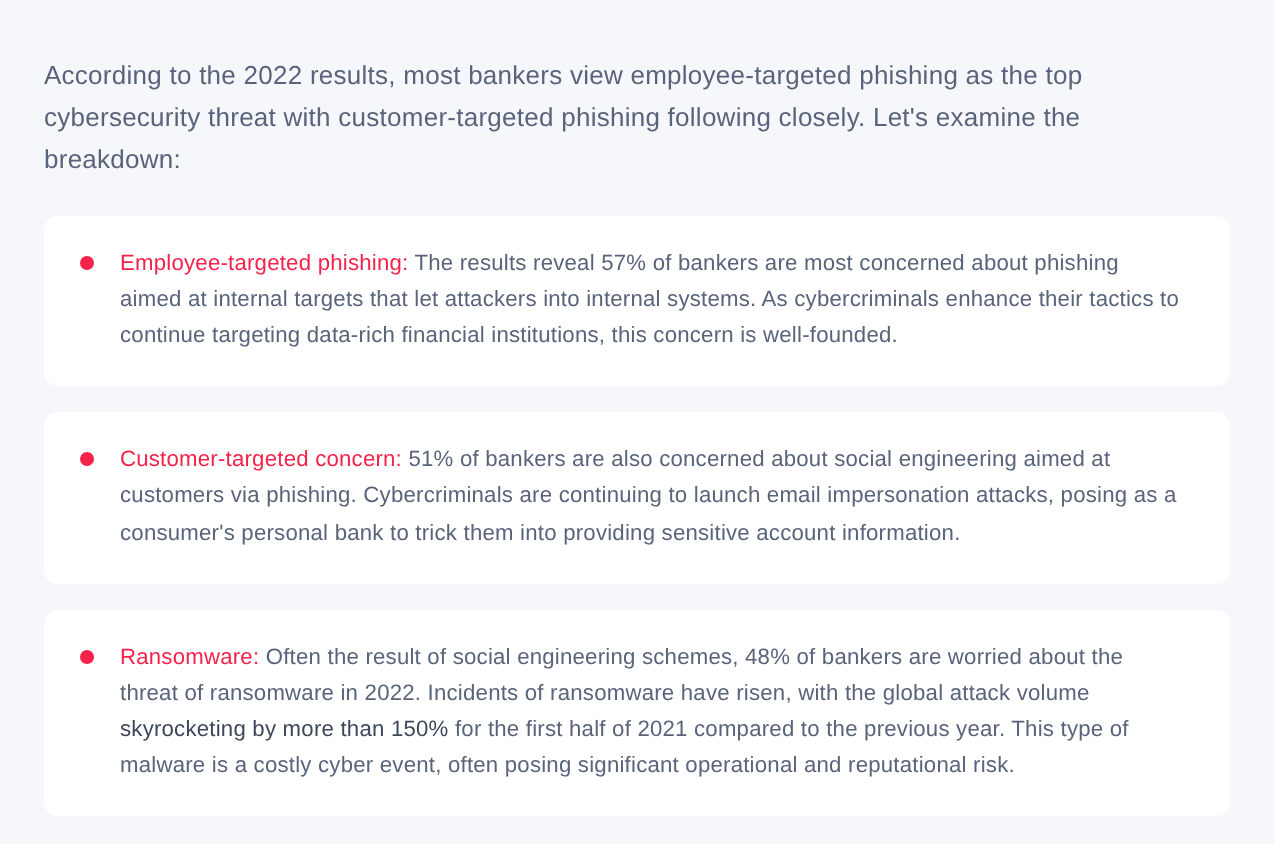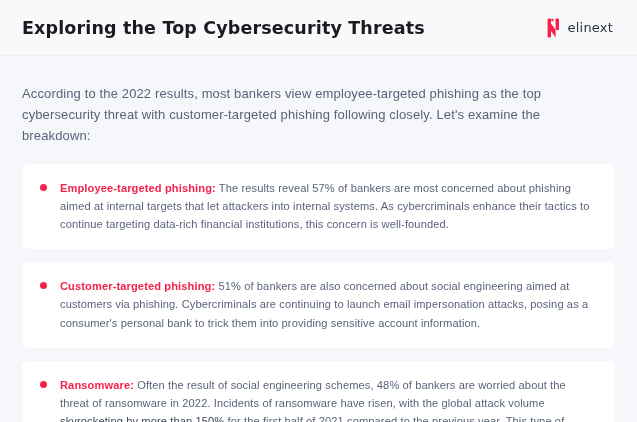--- a/index.html
+++ b/index.html
@@ -106,66 +106,52 @@
   }
 
   .card-text {
     font-size: 11.1px;
     line-height: 1.63;
     color: #59637a;
     letter-spacing: 0.01em;
   }
 
   .lead {
-    font-weight: 700;
+    font-weight: 400;
     color: #f5224a;
   }
 
   .emph {
     font-weight: 400;
     color: #3d4759;
   }
 </style>
 </head>
 <body>
 
 <div class="page">
 
-  <div class="header">
-    <div class="page-title">Exploring the Top Cybersecurity Threats</div>
-
-    <div class="brand">
-      <svg class="brand-mark" viewBox="0 0 15 20" aria-hidden="true">
-        <path d="M1.6 0.6 L5.0 0.6 L5.0 19.4 L1.6 19.4 Z" fill="#f5224a"></path>
-        <path d="M5.0 5.6 L9.6 12.0 L9.6 19.4 L5.0 13.0 Z" fill="#f5224a"></path>
-        <path d="M9.6 0.6 L13.0 0.6 L13.0 12.0 L9.6 12.0 Z" fill="#f5224a"></path>
-        <circle cx="6.4" cy="2.1" r="1.25" fill="#f5224a"></circle>
-        <circle cx="10.8" cy="2.1" r="1.25" fill="#f5224a"></circle>
-      </svg>
-      <span class="brand-name">elinext</span>
-    </div>
-  </div>
 
   <div class="intro">
     <p>According to the 2022 results, most bankers view employee-targeted phishing as the top cybersecurity threat with customer-targeted phishing following closely. Let's examine the breakdown:</p>
   </div>
 
   <div class="cards">
 
     <div class="card">
       <span class="bullet"></span>
       <div class="card-text">
         <span class="lead">Employee-targeted phishing:</span><span> The results reveal 57% of bankers are most concerned about phishing aimed at internal targets that let attackers into internal systems. As cybercriminals enhance their tactics to continue targeting data-rich financial institutions, this concern is well-founded.</span>
       </div>
     </div>
 
     <div class="card">
       <span class="bullet"></span>
       <div class="card-text">
-        <span class="lead">Customer-targeted phishing:</span><span> 51% of bankers are also concerned about social engineering aimed at customers via phishing. Cybercriminals are continuing to launch email impersonation attacks, posing as a consumer's personal bank to trick them into providing sensitive account information.</span>
+        <span class="lead">Customer-targeted concern:</span><span> 51% of bankers are also concerned about social engineering aimed at customers via phishing. Cybercriminals are continuing to launch email impersonation attacks, posing as a consumer's personal bank to trick them into providing sensitive account information.</span>
       </div>
     </div>
 
     <div class="card">
       <span class="bullet"></span>
       <div class="card-text">
         <span class="lead">Ransomware:</span><span> Often the result of social engineering schemes, 48% of bankers are worried about the threat of ransomware in 2022. Incidents of ransomware have risen, with the global attack volume </span><span class="emph">skyrocketing by more than 150%</span><span> for the first half of 2021 compared to the previous year. This type of malware is a costly cyber event, often posing significant operational and reputational risk.</span>
       </div>
     </div>
 

